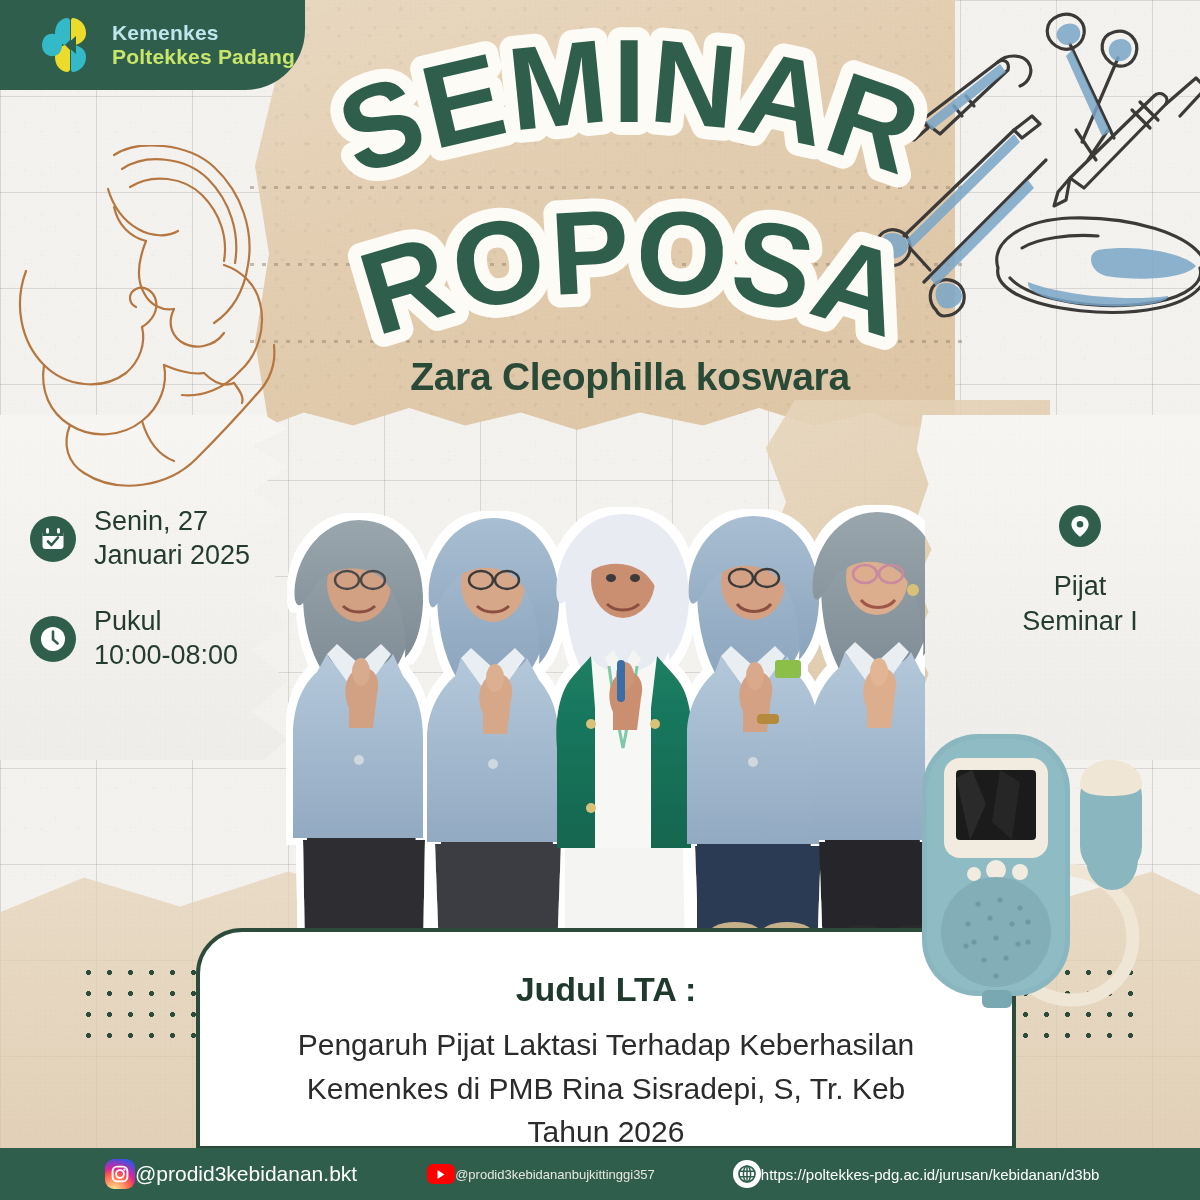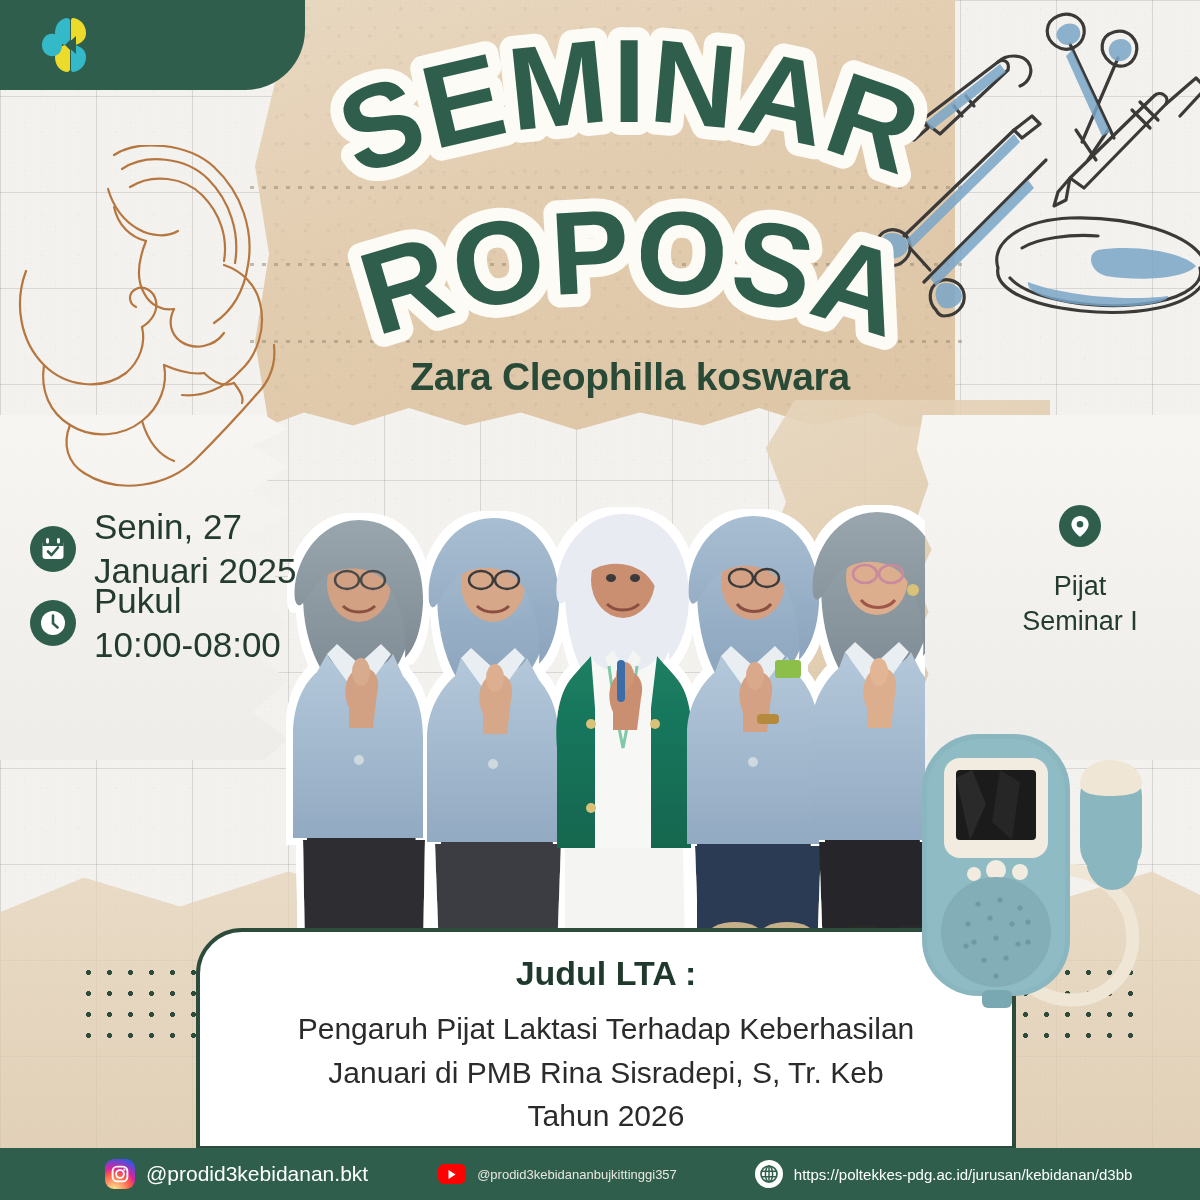--- a/index.html
+++ b/index.html
@@ -116,23 +116,23 @@
     filter:drop-shadow(0 0 0 #fff);
   }
   .photo svg{display:block;}
 
   
   .info-row{position:absolute;display:flex;align-items:center;gap:18px;z-index:6;}
   .ic{
     width:46px;height:46px;border-radius:50%;background:#2f5f4c;flex:none;
     display:flex;align-items:center;justify-content:center;
   }
-  .info-text{color:#243c30;font-size:35px;line-height:1.25;}
+  .info-text{color:#243c30;font-size:27px;line-height:1.25;}
   #date-row{left:30px;top:505px;}
-  #time-row{left:30px;top:579px;}
+  #time-row{left:30px;top:605px;}
 
   .venue{
     position:absolute;left:985px;top:505px;width:190px;text-align:center;z-index:6;
   }
   .venue .pin{width:42px;height:42px;border-radius:50%;background:#2f5f4c;margin:0 auto 22px;
     display:flex;align-items:center;justify-content:center;}
   .venue-text{color:#243c30;font-size:27px;line-height:1.3;}
 
   
   .dots{
@@ -146,29 +146,29 @@
   
   .doppler{position:absolute;left:900px;top:718px;width:300px;height:340px;z-index:8;}
 
   
   .card{
     position:absolute;left:196px;top:928px;width:820px;height:222px;z-index:7;
     background:#ffffff;border:4px solid #2c4b3b;
     border-radius:46px 46px 0 0;
     padding:18px 46px 0;text-align:center;
   }
-  .card-h{color:#1f3a2c;font-size:34px;font-weight:bold;margin:4px 0 14px;}
+  .card-h{color:#1f3a2c;font-size:34px;font-weight:bold;margin:20px 0 14px;}
   .card-b{color:#2b2b2b;font-size:30px;line-height:1.45;}
 
   
   .footer{
     position:absolute;left:0;bottom:0;width:1200px;height:52px;background:#2f5f4c;
     display:flex;align-items:center;z-index:9;
   }
-  .f-item{display:flex;align-items:center;gap:11px;color:#fff;}
+  .f-item{display:flex;align-items:center;color:#fff;}
   #f-ig{margin-left:105px;font-size:21px;}
   #f-yt{margin-left:70px;font-size:13px;color:#e9e6e0;}
   #f-web{margin-left:78px;font-size:15px;align-items:center;}
   .ig-icon{width:30px;height:30px;border-radius:9px;flex:none;
     background:radial-gradient(circle at 30% 107%, #fdf497 0%, #fd5949 45%, #d6249f 60%, #285AEB 90%);
     display:flex;align-items:center;justify-content:center;}
   .yt-icon{width:28px;height:20px;border-radius:6px;background:#f00;flex:none;
     display:flex;align-items:center;justify-content:center;}
   .web-icon{width:28px;height:28px;border-radius:50%;background:#fff;flex:none;
     display:flex;align-items:center;justify-content:center;}
@@ -260,20 +260,24 @@
 
   <div class="logo-pill">
     <svg class="logo-mark" viewBox="0 0 60 58">
       <path d="M28 2 C20 2 15 9 15 17 C15 23 19 27 25 29 L30 24 L30 4 Z" fill="#34b9c9"></path>
       <path d="M32 2 C40 2 46 9 46 17 C46 23 42 27 35 29 L31 24 L31 4 Z" fill="#ecdb2a"></path>
       <path d="M28 56 C20 56 15 49 15 41 C15 35 19 31 25 29 L30 34 L30 54 Z" fill="#ecdb2a"></path>
       <path d="M32 56 C40 56 46 49 46 41 C46 35 42 31 35 29 L31 34 L31 54 Z" fill="#34b9c9"></path>
       <path d="M2 29 C2 22 7 17 14 18 C19 19 22 23 22 29 C22 35 19 39 14 40 C7 41 2 36 2 29Z" fill="#34b9c9"></path>
       <path d="M26 29 L36 20 L36 38 Z" fill="#2f5f4c"></path>
     </svg>
+    <div class="logo-text">
+      <div class="logo-l1">Kemenkes</div>
+      <div class="logo-l2">Poltekkes Padang</div>
+    </div>
   </div>
 
   <div class="title-wrap">
     <svg class="arch-svg" viewBox="0 0 600 340">
       <defs>
         <path id="arc1" d="M26,160 Q300,48 574,160"></path>
         <path id="arc2" d="M18,330 Q300,218 582,330"></path>
       </defs>
       <text class="arch-out">
         <textPath href="#arc1" startOffset="50%" text-anchor="middle" id="t1o">SEMINAR</textPath>
@@ -513,21 +517,21 @@
       <rect x="180" y="48" width="62" height="110" rx="30" fill="#8ab6bf"></rect>
       <path d="M180 66 C180 52 194 42 210 42 C228 42 242 52 242 66 C242 74 232 78 210 78 C190 78 180 74 180 66Z" fill="#efe6d6"></path>
       <path d="M186 140 C186 160 200 172 212 172 C226 172 238 160 238 140" fill="#8ab6bf"></path>
     </g>
   </svg>
 
   <div class="card">
     <div class="card-h">Judul LTA :</div>
     <div class="card-b">
       <span>Pengaruh Pijat Laktasi Terhadap Keberhasilan</span><br>
-      <span>Januari di PMB Rina Sisradepi, S, Tr. Keb</span><br>
+      <span>Kemenkes di PMB Rina Sisradepi, S, Tr. Keb</span><br>
       <span>Tahun 2026</span>
     </div>
   </div>
 
   <div class="footer">
     <div class="f-item" id="f-ig">
       <span class="ig-icon">
         <svg width="18" height="18" viewBox="0 0 18 18">
           <rect x="1.6" y="1.6" width="14.8" height="14.8" rx="4.6" fill="none" stroke="#fff" stroke-width="1.9"></rect>
           <circle cx="9" cy="9" r="3.9" fill="none" stroke="#fff" stroke-width="1.9"></circle>

